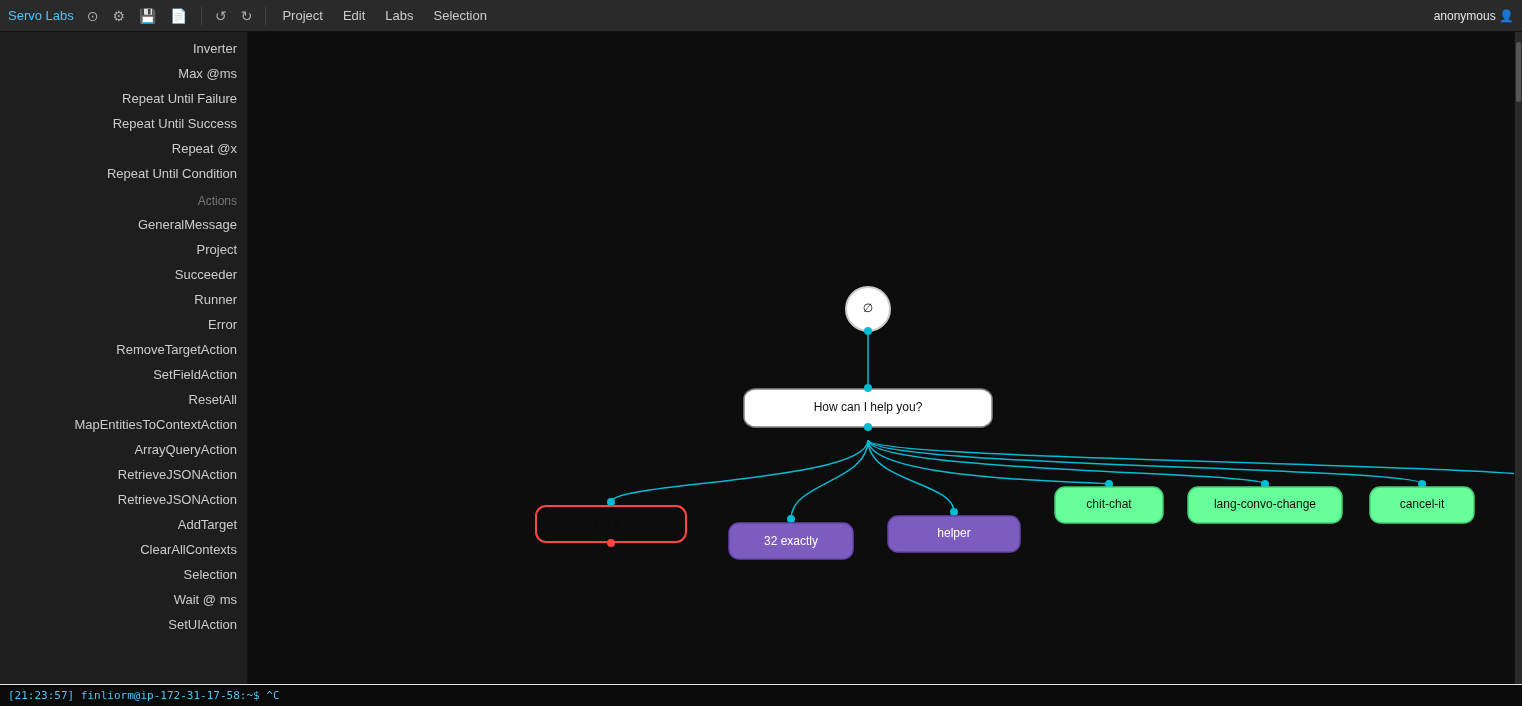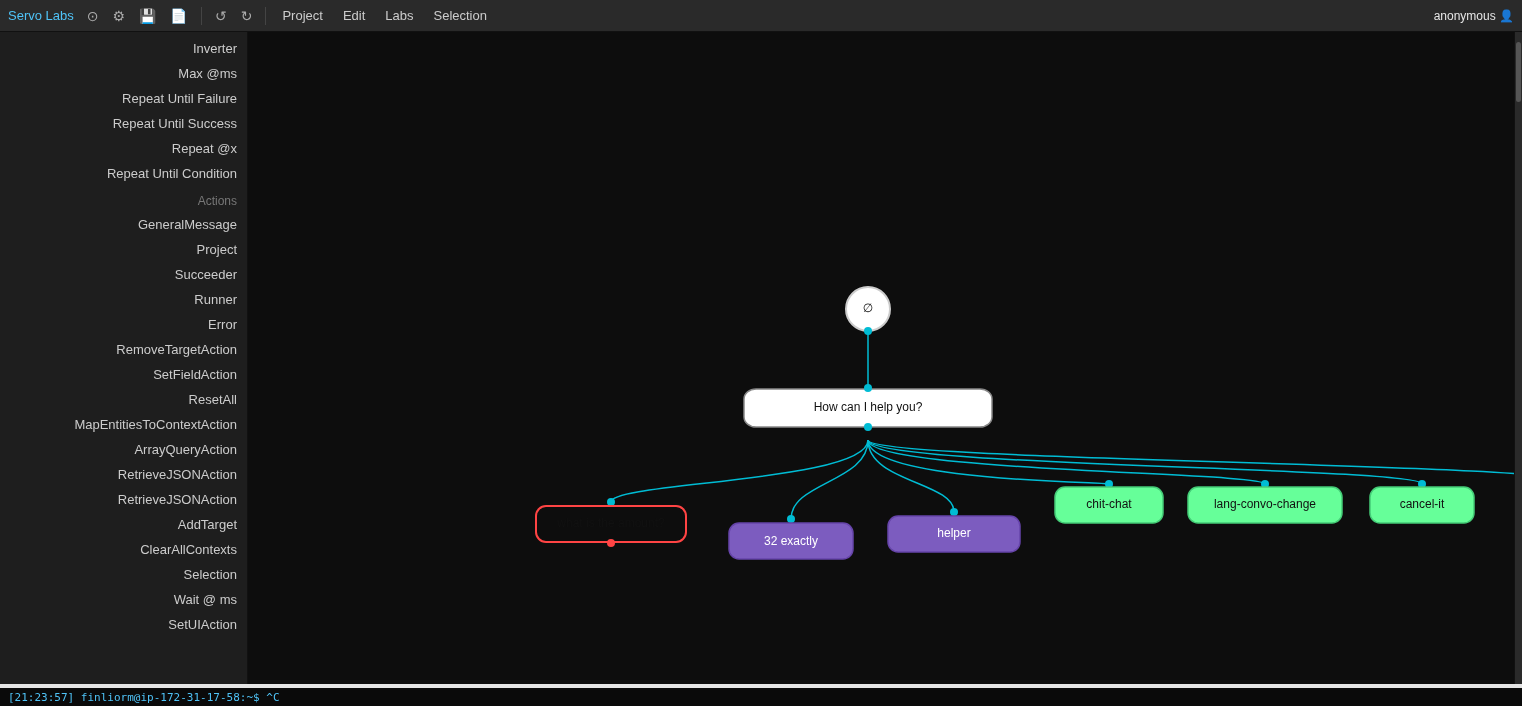--- a/index.html
+++ b/index.html
@@ -108,21 +108,21 @@
       border-radius: 3px;
     }
 
     
     #terminal-bar {
       background: #0a0a0a;
       height: 22px;
       display: flex;
       align-items: center;
       padding: 0 8px;
-      border-top: 4px solid #e5e5e5;
+      border-top: 1px solid #e5e5e5;
       flex-shrink: 0;
       font-family: monospace;
       font-size: 11px;
     }
     #terminal-bar .term-text { color: #4fc3f7; }
 
     
     .node-circle {
       fill: white;
       stroke: #ccc;

